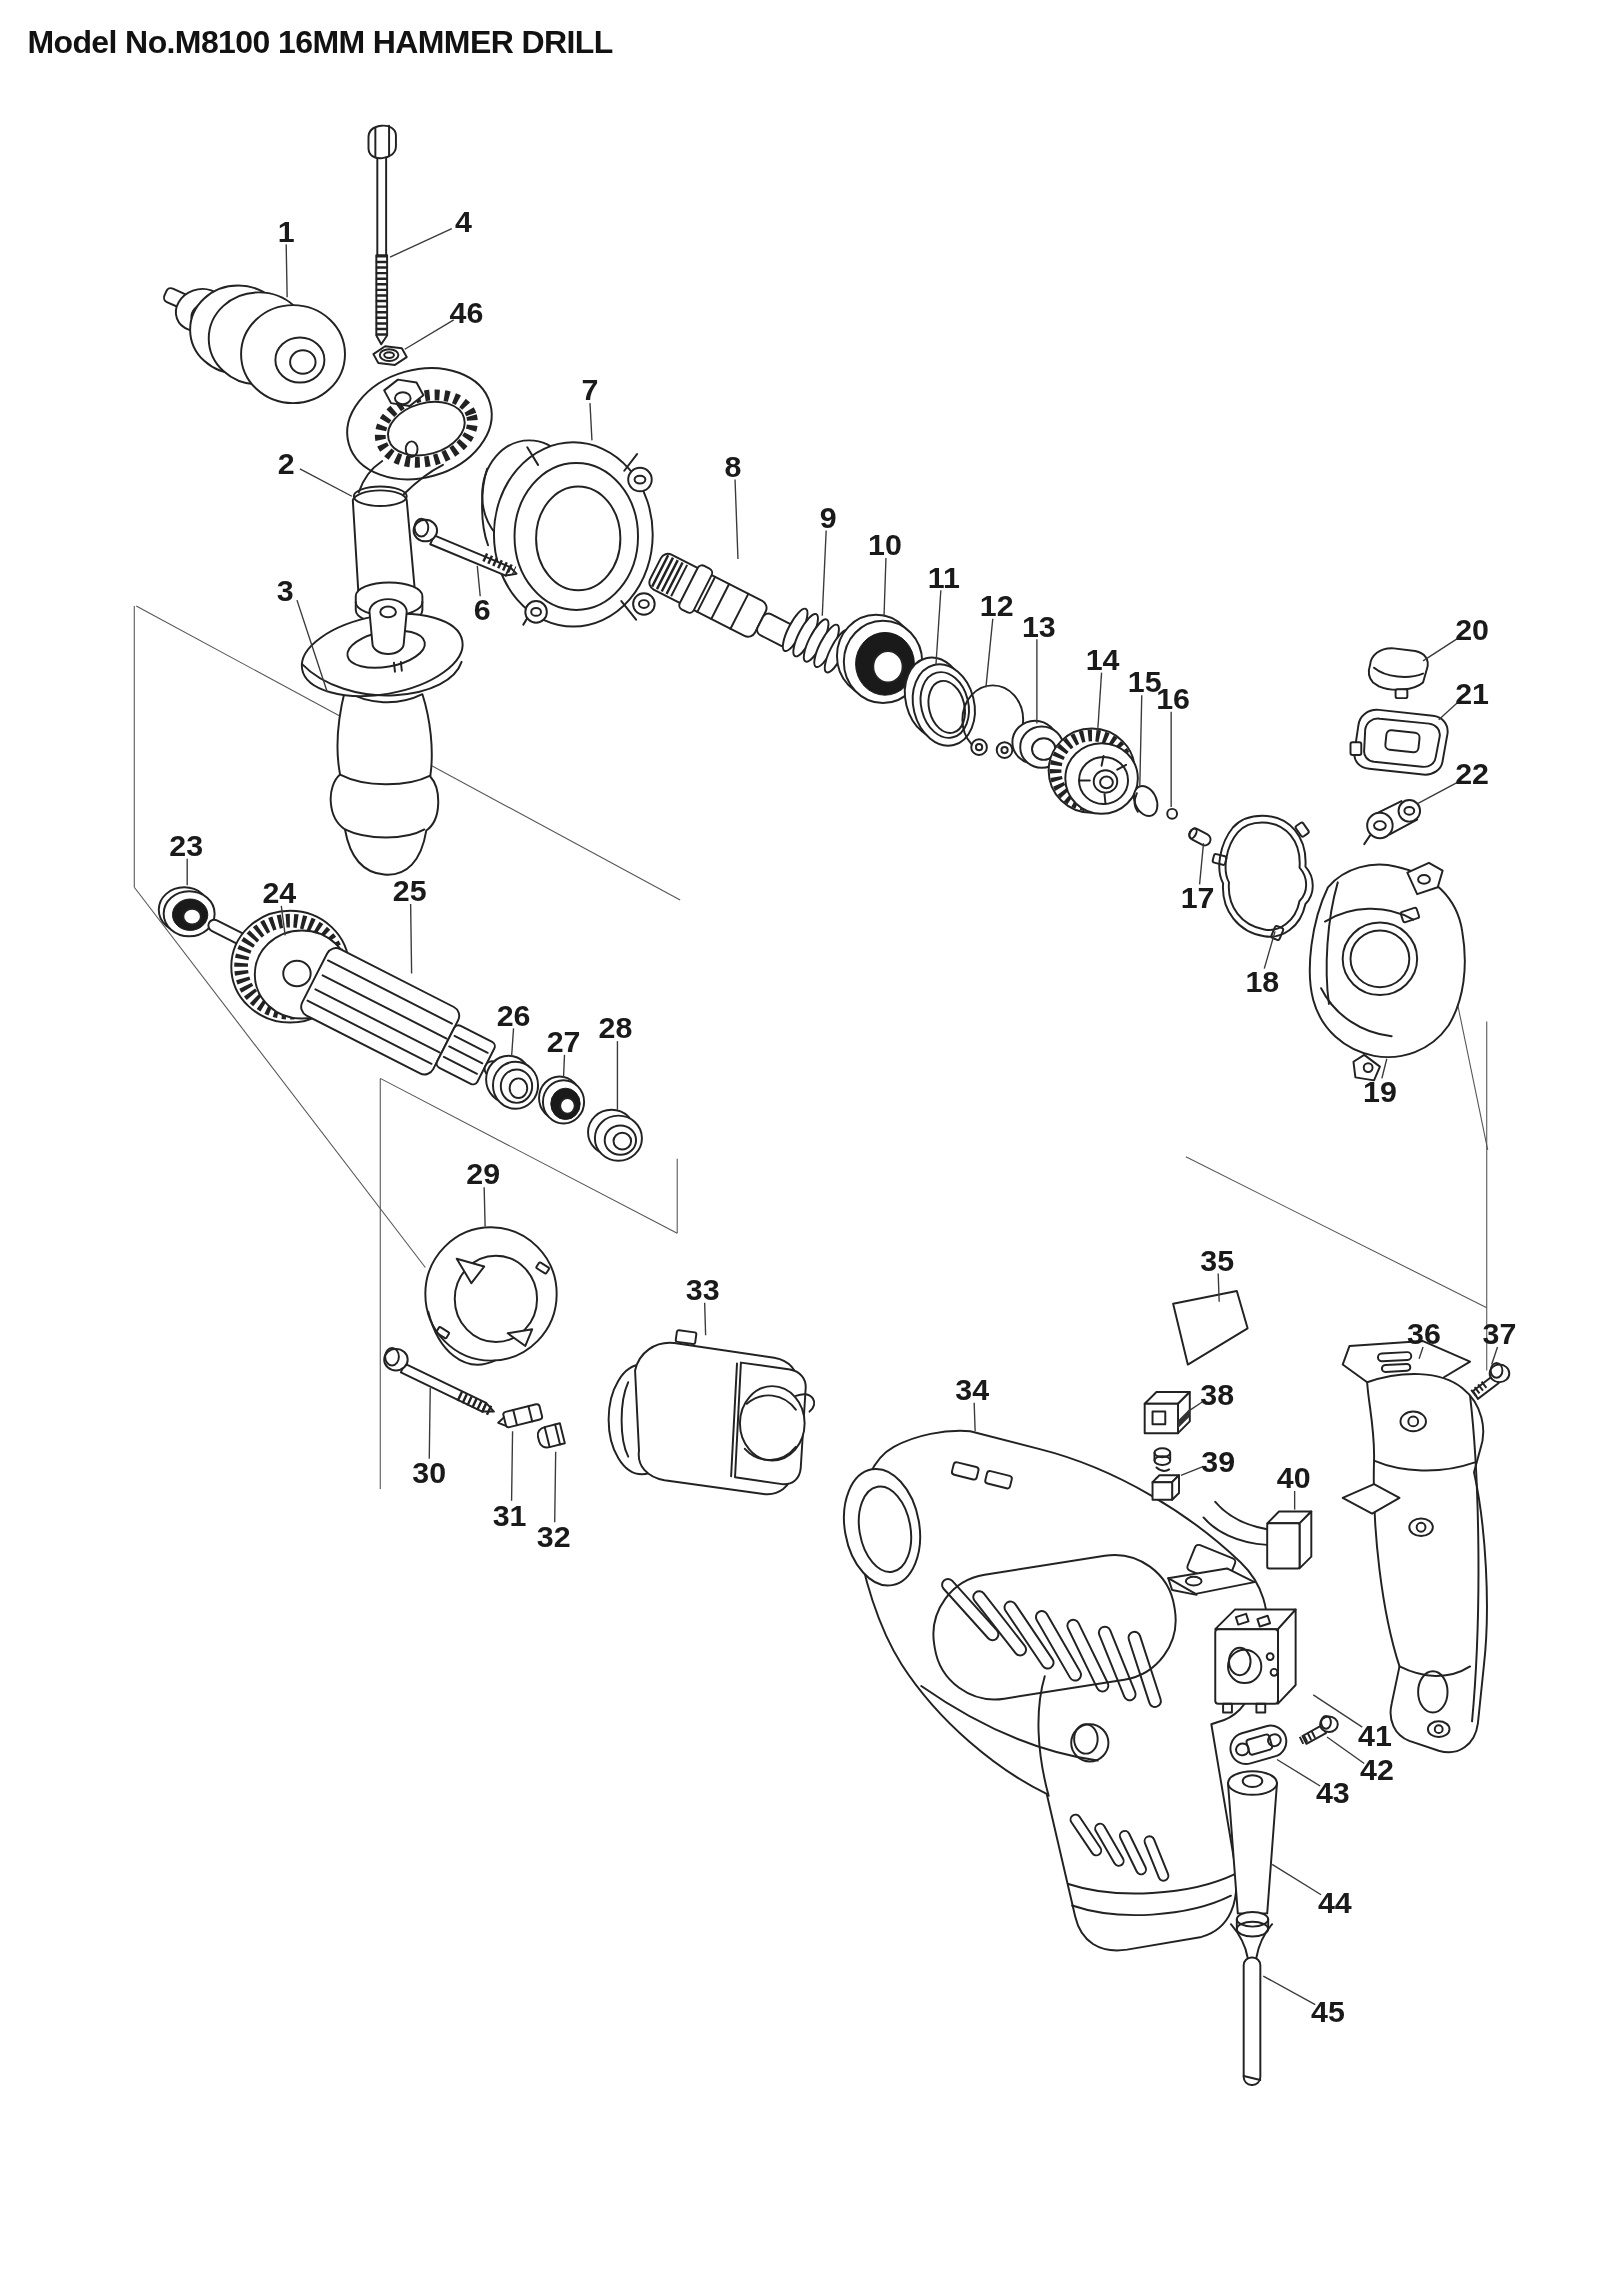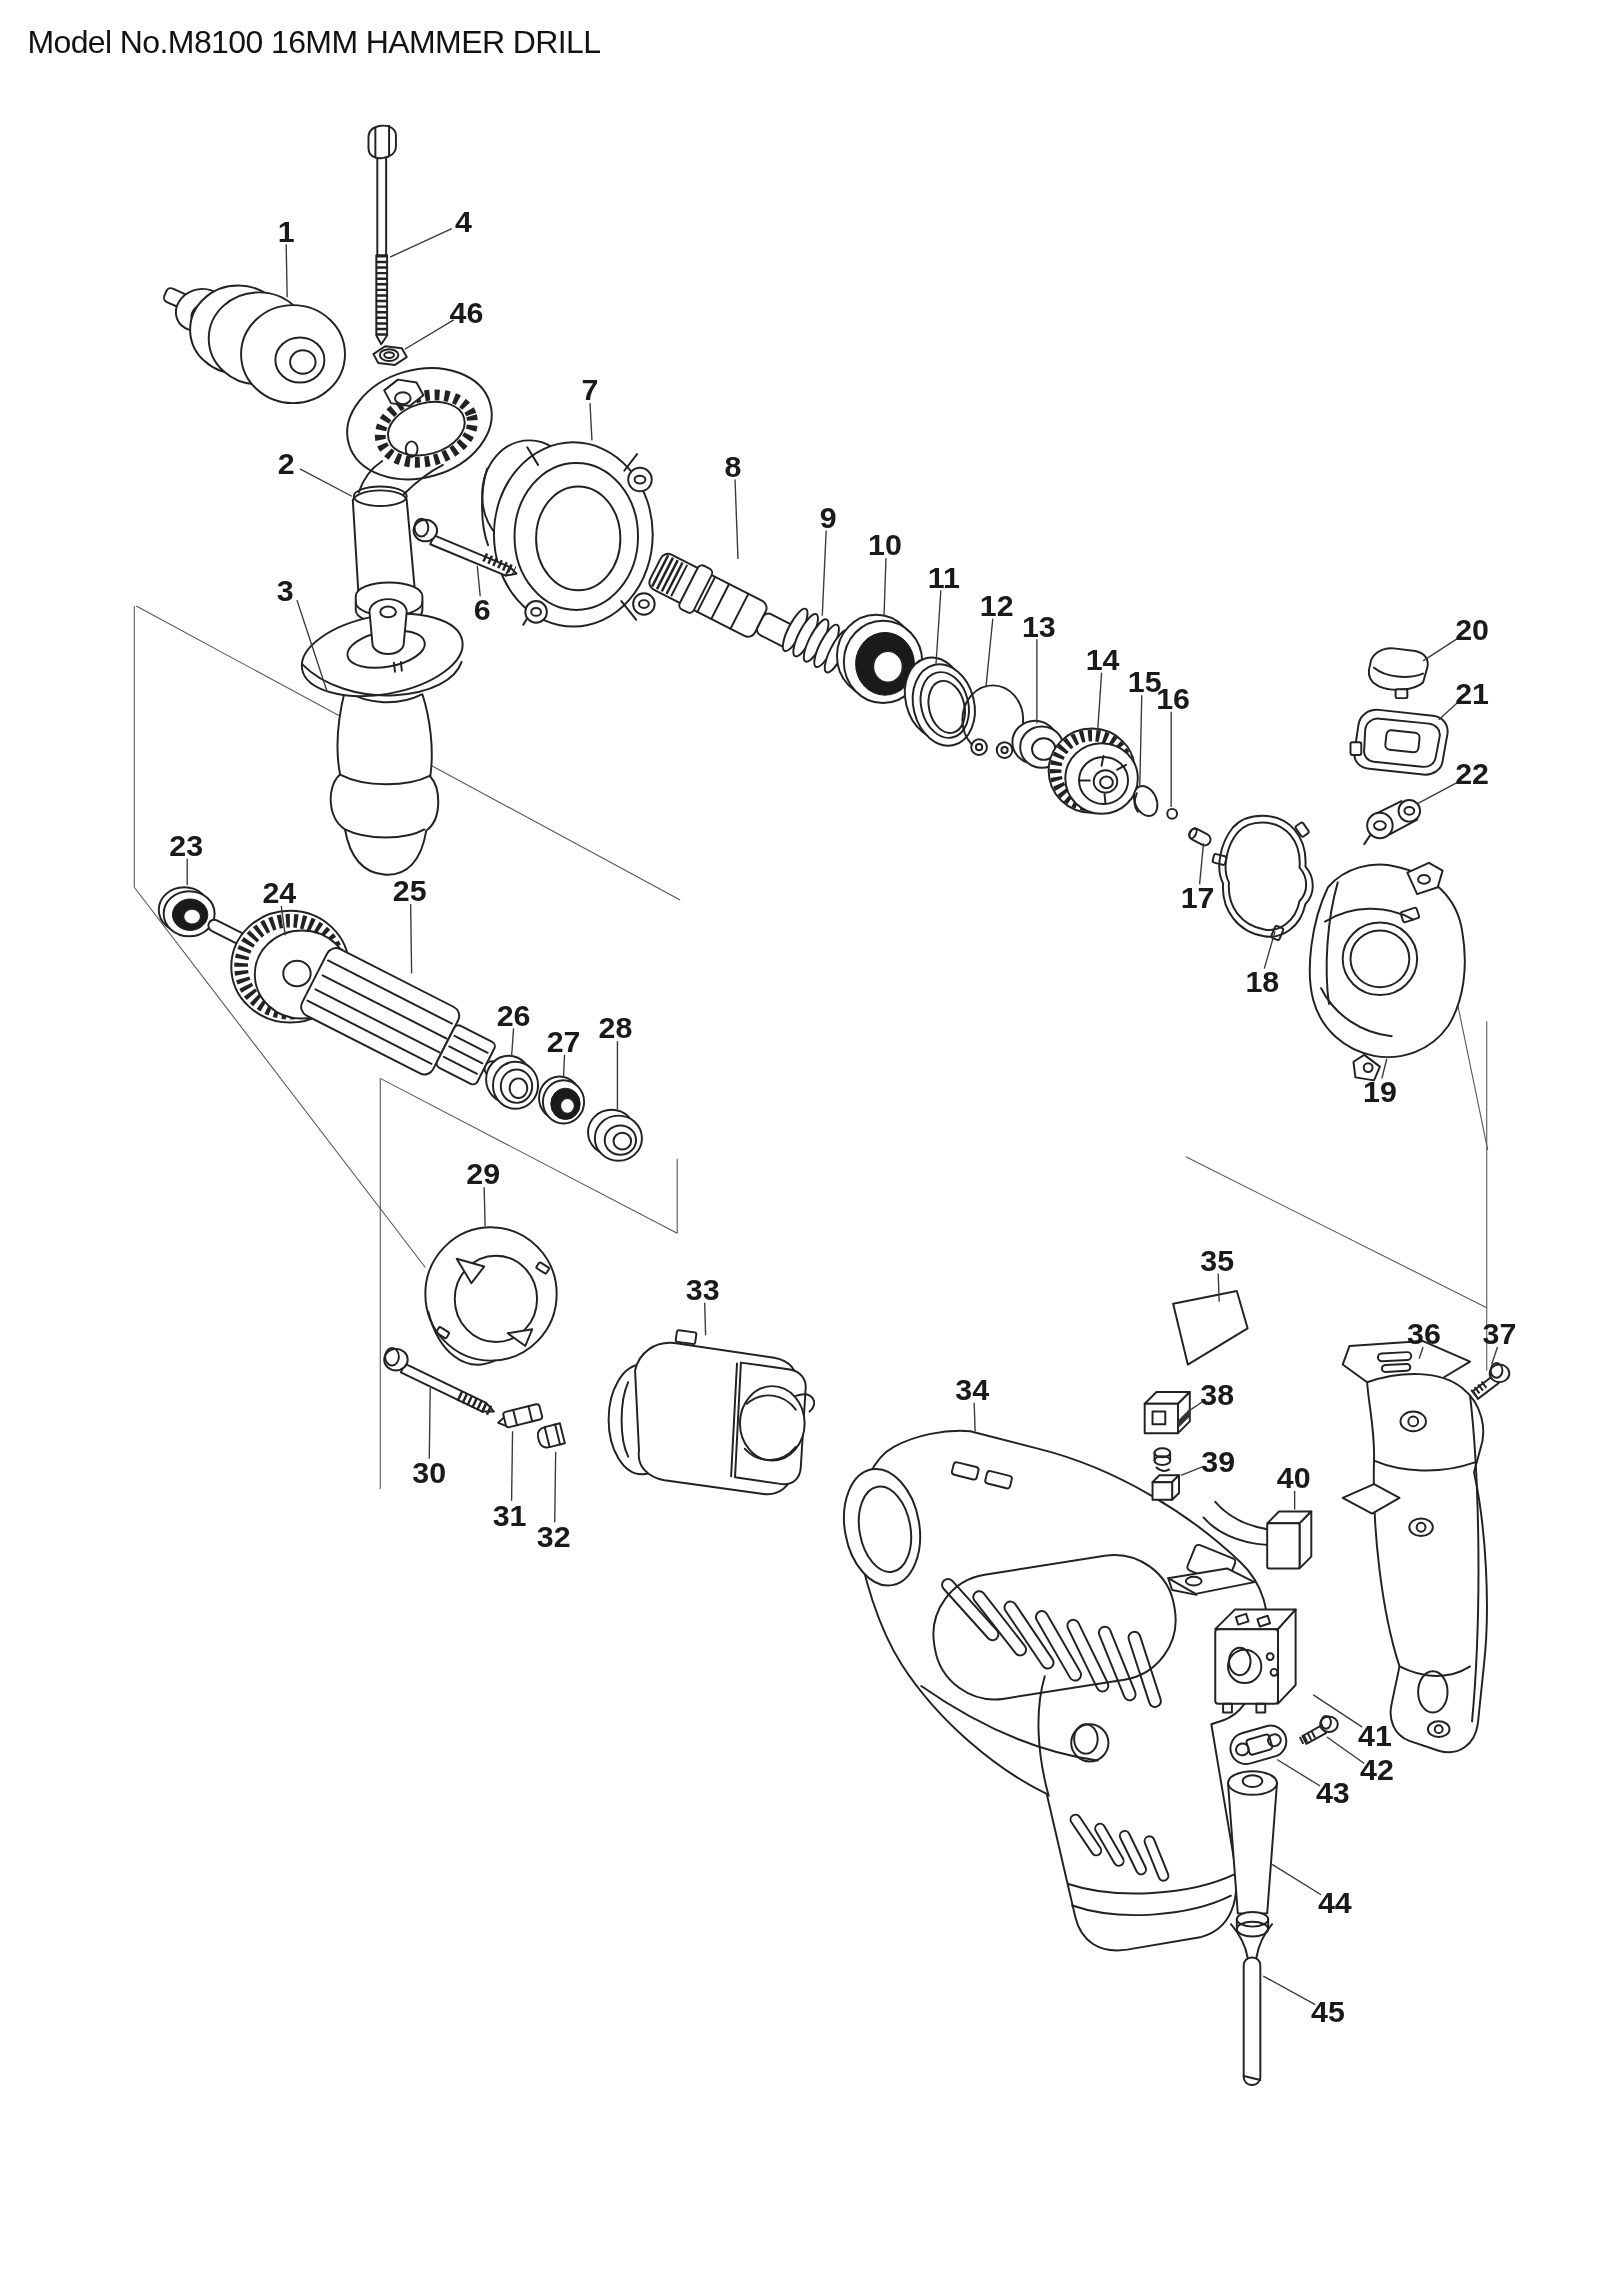--- a/index.html
+++ b/index.html
@@ -1,18 +1,18 @@
 <!DOCTYPE html>
 <html><head>
 <meta charset="utf-8">
 <style>
   html,body{margin:0;padding:0;background:#fff;}
   .canvas{position:relative;width:1621px;height:2293px;background:#fff;overflow:hidden;
           font-family:"Liberation Sans",sans-serif;}
-  .title{position:absolute;left:27.4px;top:23.5px;font-size:32px;font-weight:400;
+  .title{position:absolute;left:27.4px;top:23.5px;font-size:32px;font-weight:700;
          letter-spacing:-0.6px;color:#121212;white-space:nowrap;}
   svg.diagram{position:absolute;left:0;top:0;width:1621px;height:2293px;display:block;}
   .s{fill:none;stroke:#222;stroke-width:2;stroke-linecap:round;stroke-linejoin:round}
   .sw{fill:#fff;stroke:#222;stroke-width:2;stroke-linecap:round;stroke-linejoin:round}
   .dk{fill:#1a1a1a;stroke:#1a1a1a;stroke-width:1}
   .teeth{fill:none;stroke:#222}
   .thread{fill:none;stroke:#222}
   .leader{stroke:#3a3a3a;stroke-width:1.4;fill:none}
   .align{stroke:#555;stroke-width:1.1;fill:none}
   text.plabel{font-family:"Liberation Sans",sans-serif;font-weight:600;fill:#1a1a1a;text-anchor:middle}

